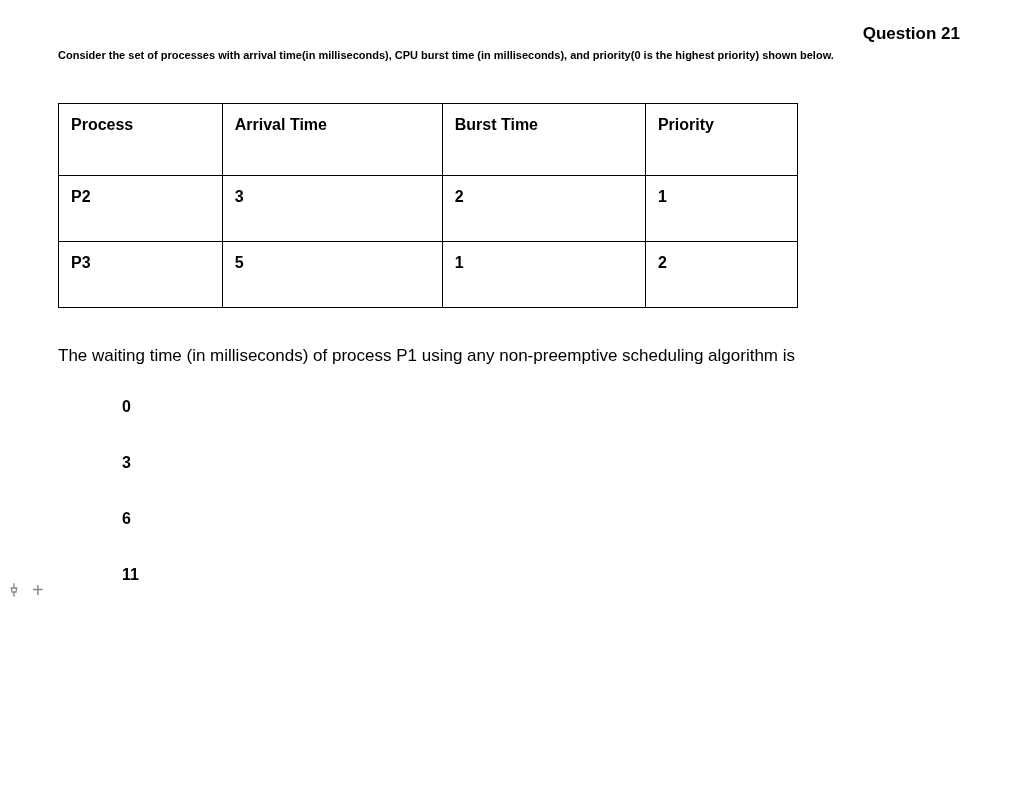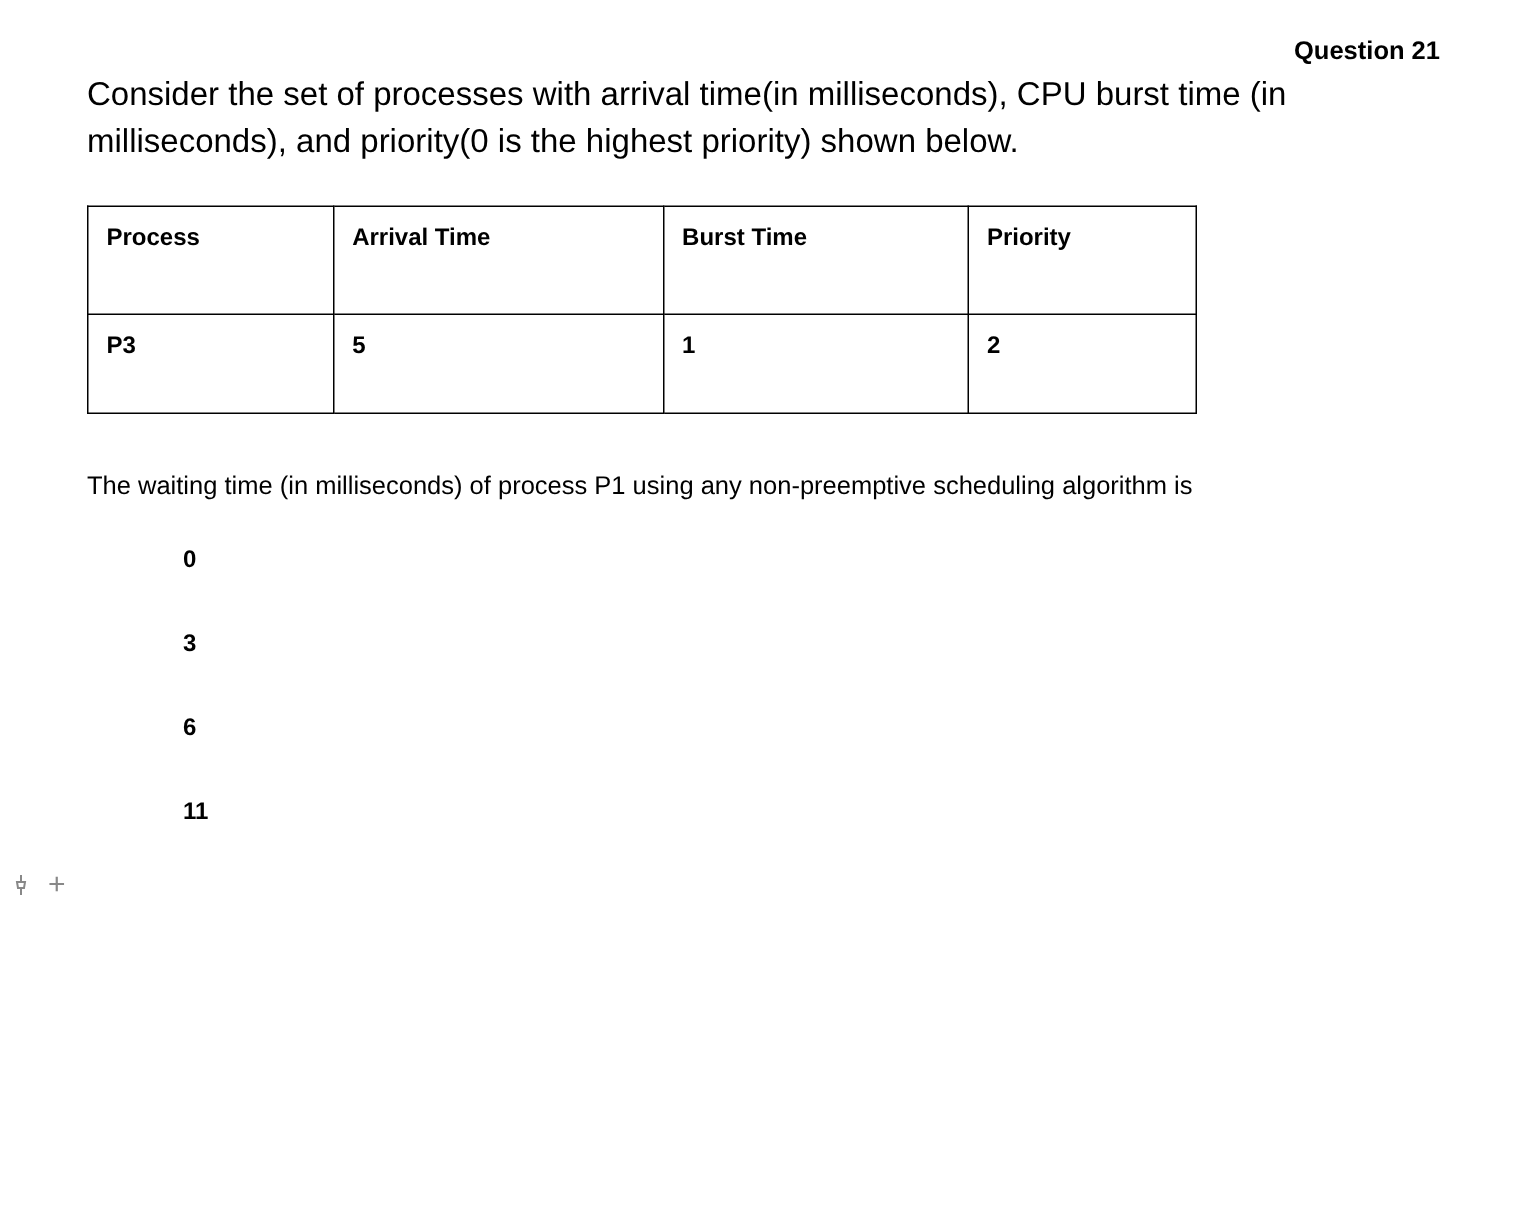--- a/index.html
+++ b/index.html
@@ -18,24 +18,24 @@
       padding: 24px 0 0 58px;
       width: 960px;
     }
     .question-heading {
       font-weight: bold;
       font-size: 17px;
       margin-bottom: 4px;
       text-align: right;
     }
     .question-intro {
-      font-weight: normal;
-      font-size: 22px;
+      font-weight: bold;
+      font-size: 11px;
       line-height: 1.4;
-      margin-bottom: 27px;
+      margin-bottom: 40px;
     }
     table.process-table {
       border-collapse: collapse;
       width: 740px;
       margin-bottom: 36px;
     }
     table.process-table th,
     table.process-table td {
       border: 1px solid #000;
       text-align: left;
@@ -104,20 +104,26 @@
     <thead>
       <tr>
         <th>Process</th>
         <th>Arrival Time</th>
         <th>Burst Time</th>
         <th>Priority</th>
       </tr>
     </thead>
     <tbody>
       <tr>
+        <td>P2</td>
+        <td>3</td>
+        <td>2</td>
+        <td>1</td>
+      </tr>
+      <tr>
         <td>P3</td>
         <td>5</td>
         <td>1</td>
         <td>2</td>
       </tr>
     </tbody>
   </table>
 
   <div class="question-follow">The waiting time (in milliseconds) of process P1 using any non-preemptive scheduling algorithm is</div>
 

